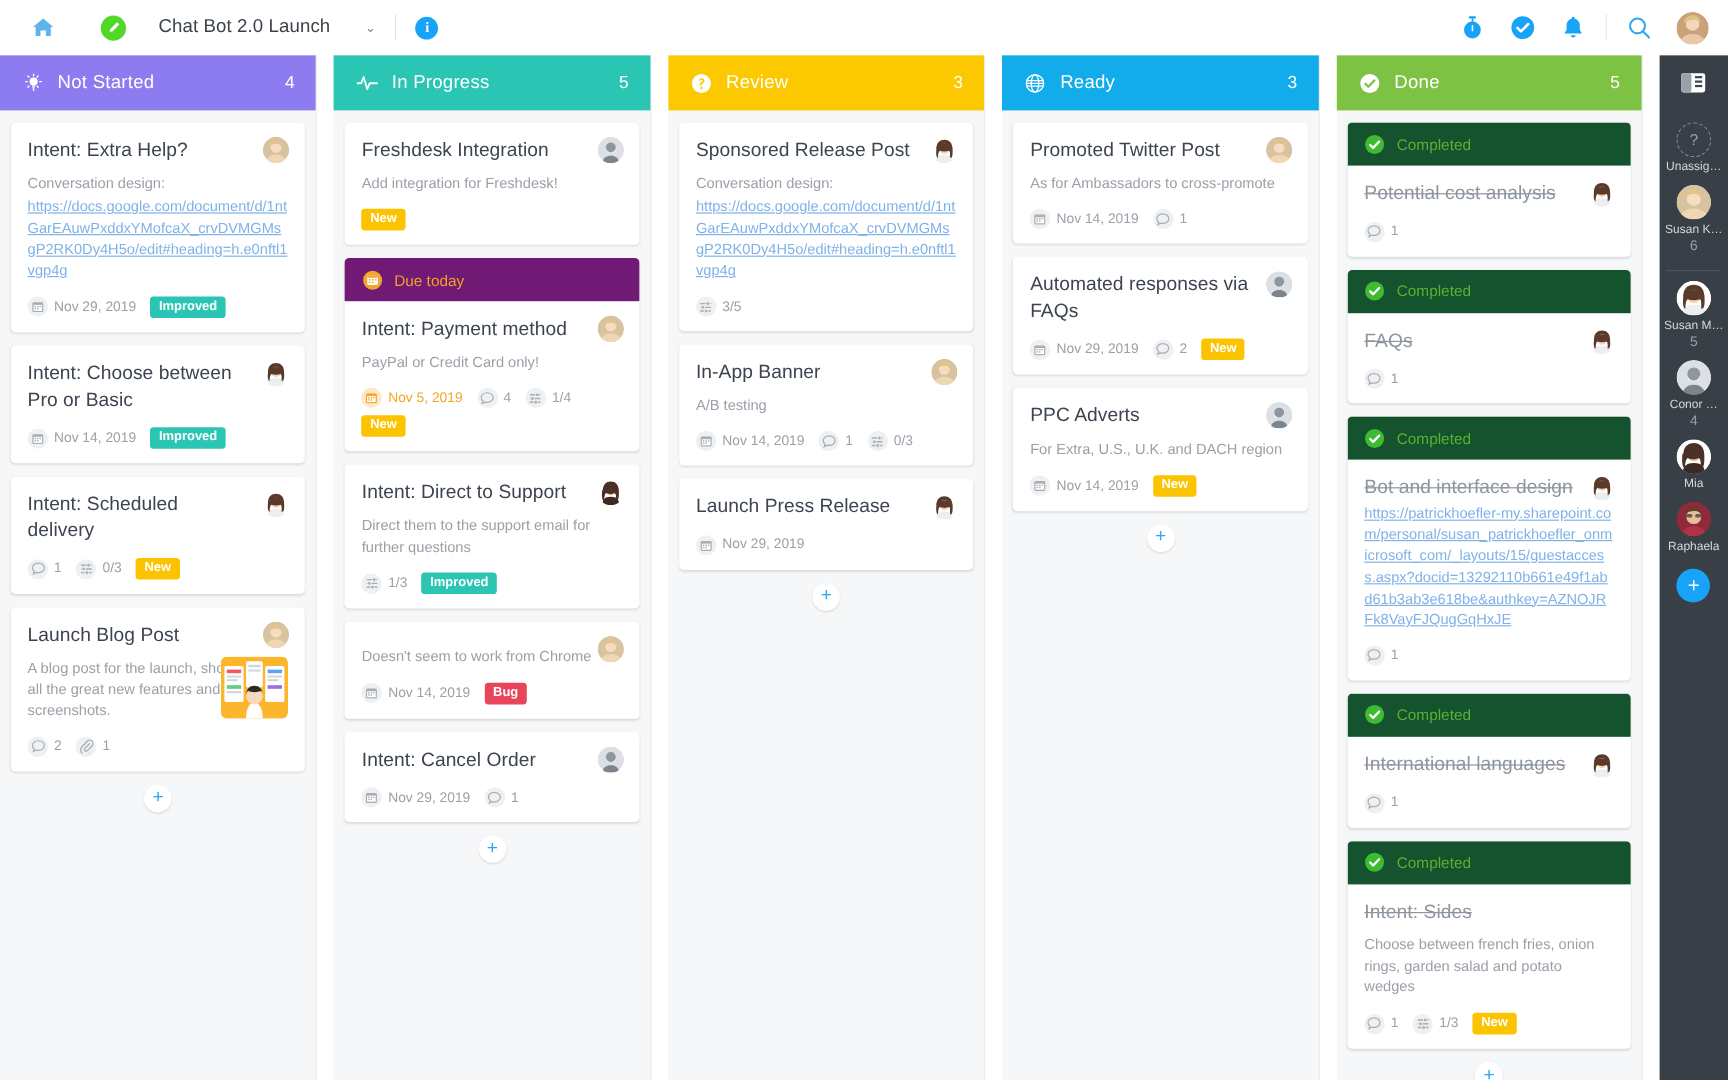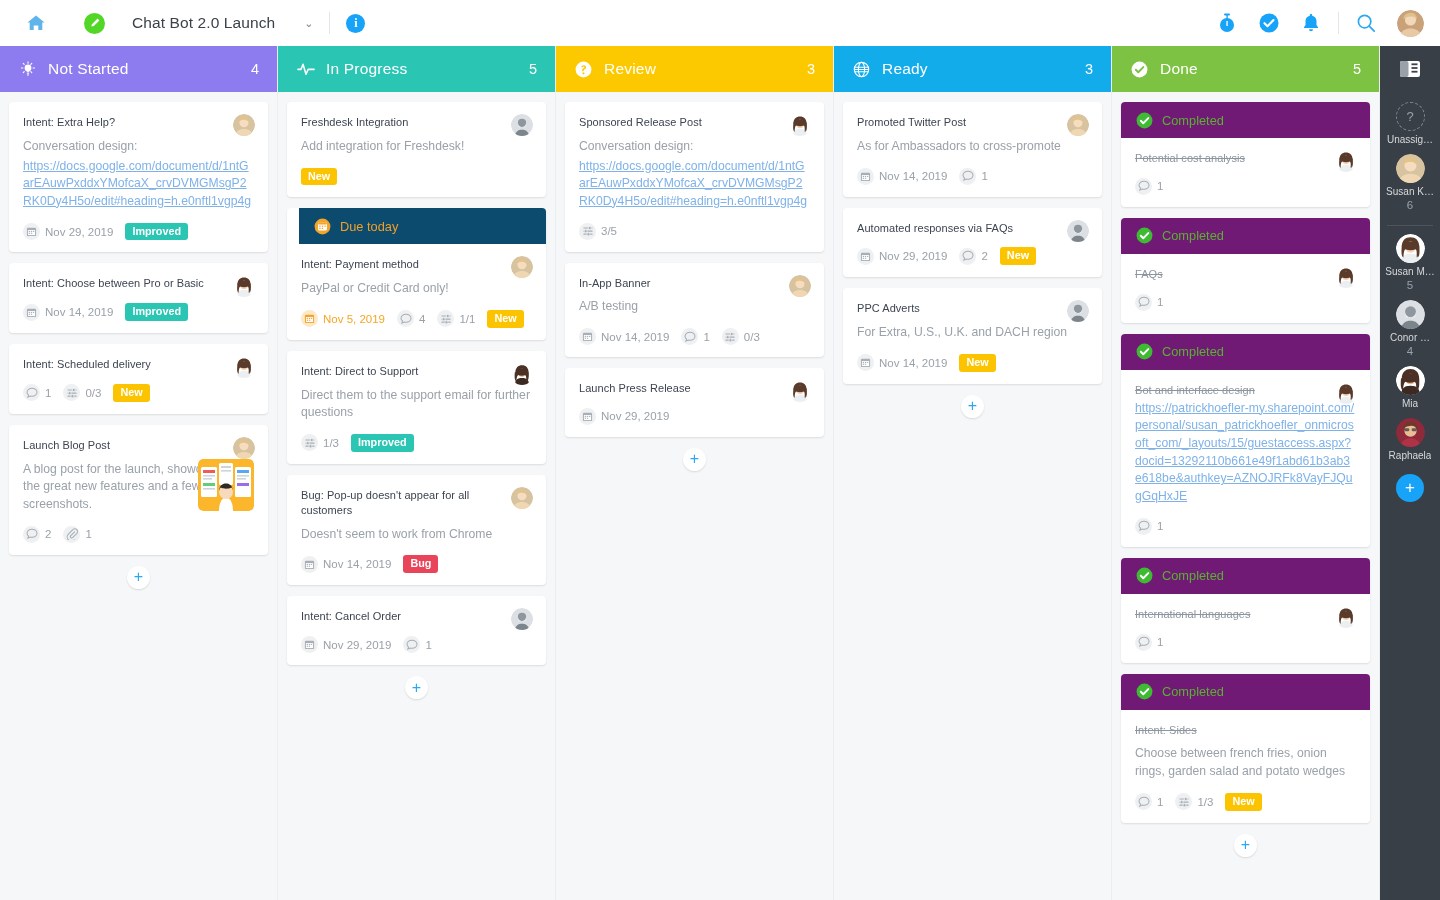--- a/index.html
+++ b/index.html
@@ -26,60 +26,60 @@
   .info-badge {
     width:19px;height:19px;border-radius:50%;background:#17a3f7;
     color:#fff;font-size:12px;font-weight:bold;font-family:"Liberation Serif",serif;
     display:flex;align-items:center;justify-content:center;
   }
   .top-right { position:absolute; right:16px; display:flex; align-items:center; gap:20px;}
   .tr-icon { width:22px;height:22px;display:flex;align-items:center;justify-content:center;cursor:pointer;}
   .avatar-top { width:27px;height:27px;border-radius:50%;overflow:hidden;}
 
   
-  .board { display:flex; height:854px; width:1440px; }
+  .board { display:flex; height:854px; width:1440px;gap:14px; }
   .col { width:278px; display:flex; flex-direction:column; background:#f6f7f8; border-right:1px solid #ebedef;}
   .col:nth-child(5){ width:268px; }
   .col-head {
     height:46px; display:flex; align-items:center; padding:0 18px;
     color:#fff; flex:0 0 auto;
   }
   .col-head .ch-icon { width:19px;height:19px;display:flex;align-items:center;justify-content:center;margin-right:11px;}
   .col-head .ch-title { font-size:15.5px; flex:1; letter-spacing:.2px;}
   .col-head .ch-count { font-size:14.5px; }
   .col-body { flex:1; overflow:hidden; padding:10px 9px 0 9px;}
 
   
   .card {
     background:#fff; border-radius:4px; margin-bottom:11px;
     box-shadow:0 1px 2px rgba(0,0,0,.11); overflow:hidden;
   }
   .card-inner { padding:13px 14px 12px 14px; position:relative;}
   .card-title {
-    font-size:11px; color:#3c4450; line-height:1.35; padding-right:34px;
+    font-size:16px; color:#3c4450; line-height:1.35; padding-right:34px;
     letter-spacing:.05px;
   }
   .card-title.done { text-decoration:line-through; color:#8d959e;}
   .card-desc { font-size:12.2px; color:#9aa1a9; line-height:1.45; margin-top:8px; white-space:pre-wrap;}
   .card-link { font-size:12.2px; color:#7fb2e8; text-decoration:underline; word-break:break-all; line-height:1.45; display:block;}
   .card-av { position:absolute; top:12px; right:13px; width:22px;height:22px;border-radius:50%;overflow:hidden;}
   .meta { display:flex; align-items:center; gap:6px; margin-top:12px; flex-wrap:wrap;}
   .meta-item { display:flex; align-items:center; gap:5px; margin-right:6px;}
   .meta-txt { font-size:11.5px; color:#9aa1a9;}
   .meta-txt.due { color:#f5a623;}
   .chip-ic { width:17px;height:17px;border-radius:50%;background:#eef0f2;display:flex;align-items:center;justify-content:center;}
   .chip-ic.due { background:#fde9c8;}
   .badge { font-size:10.8px; font-weight:bold; color:#fff; border-radius:3px; padding:3px 7px 3px 7px; line-height:1.1;}
   .badge.new { background:#fcc400;}
   .badge.improved { background:#2bc5b4;}
   .badge.bug { background:#e8445a;}
 
   .banner { display:flex; align-items:center; gap:9px; padding:9px 14px; font-size:12.8px;}
-  .banner.due { background:#0c4a6e; color:#f0a029;margin-left:12px;}
-  .banner.done { background:#701a75; color:#5ab031;}
+  .banner.due { background:#701a75; color:#f0a029;}
+  .banner.done { background:#14532d; color:#5ab031;}
   .banner-ic { width:18px;height:18px;display:flex;align-items:center;justify-content:center;}
 
   .thumb { width:56px;height:52px; border-radius:5px; position:absolute; right:14px; bottom:44px; overflow:hidden;}
   .addbtn {
     width:23px;height:23px;border-radius:50%;background:#fff;margin:4px auto 0 auto;
     display:flex;align-items:center;justify-content:center;box-shadow:0 1px 2px rgba(0,0,0,.12);
     color:#2ba8f2; font-size:16px; line-height:0; cursor:pointer;
   }
 
   
@@ -399,21 +399,21 @@
                 <span class="chip-ic">
                   <svg width="12" height="12" viewBox="0 0 13 13">
                     <rect x="1.5" y="2.6" width="10" height="1.3" rx=".6" fill="#a7aeb5"></rect>
                     <rect x="1.5" y="6" width="10" height="1.3" rx=".6" fill="#a7aeb5"></rect>
                     <rect x="1.5" y="9.3" width="10" height="1.3" rx=".6" fill="#a7aeb5"></rect>
                     <circle cx="8.4" cy="3.25" r="1.7" fill="#a7aeb5" stroke="#eef0f2" stroke-width=".9"></circle>
                     <circle cx="4" cy="6.65" r="1.7" fill="#a7aeb5" stroke="#eef0f2" stroke-width=".9"></circle>
                     <circle cx="7" cy="9.95" r="1.7" fill="#a7aeb5" stroke="#eef0f2" stroke-width=".9"></circle>
                   </svg>
                 </span>
-                <span class="meta-txt">1/1</span>
+                <span class="meta-txt">1/4</span>
               </span>
               <span class="badge new">New</span>
             </div>
           </div>
         </div>
         <div class="card">
           <div class="card-inner">
             <span class="card-av"><svg viewBox="0 0 30 30">
                 <circle cx="15" cy="15" r="15" fill="#fff"></circle>
                 <path d="M5.5 30c0-6 2-9.5 9.5-9.5S24.5 24 24.5 30z" fill="#3c2a22"></path>
@@ -442,21 +442,20 @@
           </div>
         </div>
         <div class="card">
           <div class="card-inner">
             <span class="card-av"><svg viewBox="0 0 30 30">
                 <circle cx="15" cy="15" r="15" fill="#d8c3a0"></circle>
                 <circle cx="15" cy="12" r="6.2" fill="#f7ddc0"></circle>
                 <path d="M2 30c1.6-6.6 6.8-9.6 13-9.6S26.4 23.4 28 30z" fill="#efd7b4"></path>
                 <path d="M7 11c.5-5.5 5-8 9-7 3.4.8 5.8 3.6 5.4 7.6-1.2-2.8-4-4-7.6-3.6C11 8.4 8.8 9.4 7 11z" fill="#e3c389"></path>
               </svg></span>
-            <div class="card-title">Bug: Pop-up doesn't appear for all customers</div>
             <div class="card-desc">Doesn't seem to work from Chrome</div>
             <div class="meta">
               <span class="meta-item">
                 <span class="chip-ic">
                   <svg width="11" height="11" viewBox="0 0 12 12">
                     <rect x="1" y="2" width="10" height="9" rx="1.3" fill="#a7aeb5"></rect>
                     <rect x="2.1" y="4.4" width="7.8" height="5.5" fill="#fff"></rect>
                     <rect x="3" y="5.3" width="1.4" height="1.2" fill="#a7aeb5"></rect>
                     <rect x="5.3" y="5.3" width="1.4" height="1.2" fill="#a7aeb5"></rect>
                     <rect x="7.6" y="5.3" width="1.4" height="1.2" fill="#a7aeb5"></rect>

